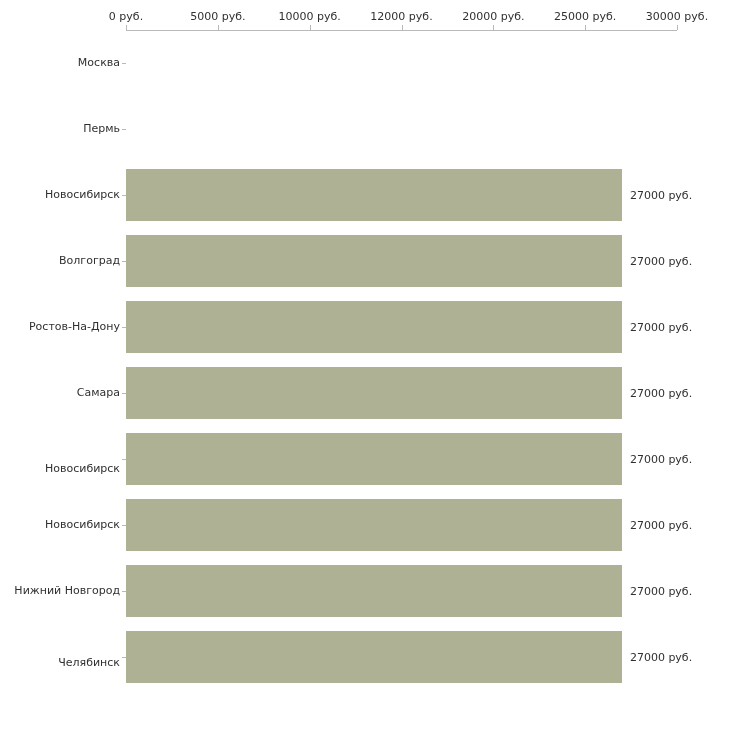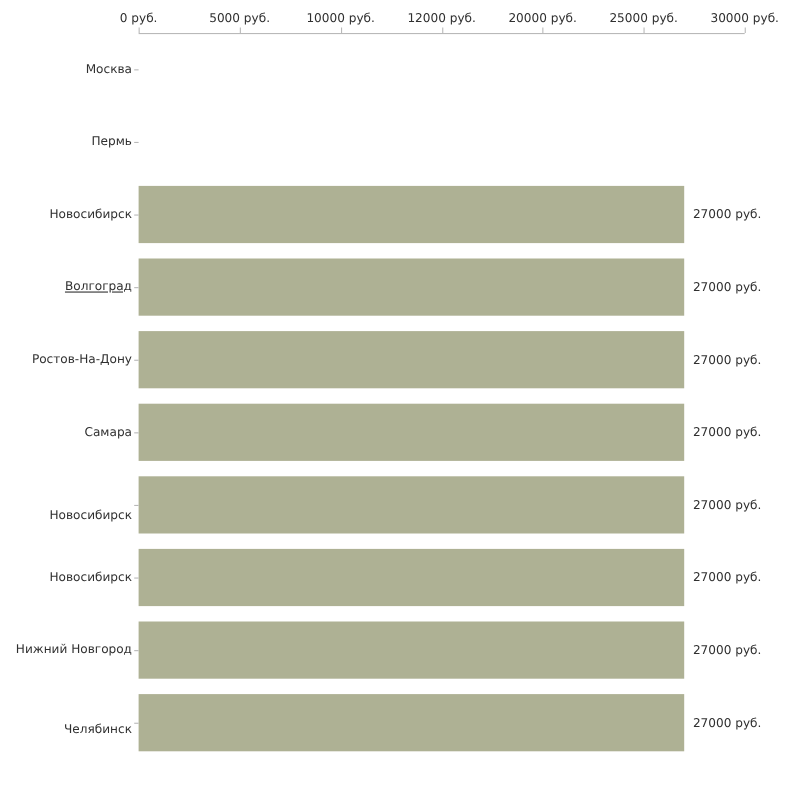--- a/index.html
+++ b/index.html
@@ -140,21 +140,21 @@
         <div class="bar" style="width: 495.9px; background: rgb(174, 177, 148);"></div>
         <div class="bar-value" style="left: 503.9px;">27000 руб.</div>
       </div>
     </div>
 <div class="cat-label-wrap" style="top: 56px; position: absolute;">Москва</div>
     <div class="cat-tick" style="top: 63px;"></div>
     <div class="cat-label-wrap" style="top: 122px; position: absolute;">Пермь</div>
     <div class="cat-tick" style="top: 129px;"></div>
     <div class="cat-label-wrap" style="top: 188px; position: absolute;">Новосибирск</div>
     <div class="cat-tick" style="top: 195px;"></div>
-    <div class="cat-label-wrap" style="top: 254px; position: absolute; text-decoration: underline;">Волгоград</div>
+    <div class="cat-label-wrap" style="top: 254px; position: absolute;">Волгоград</div>
     <div class="cat-tick" style="top: 261px;"></div>
     <div class="cat-label-wrap" style="top: 320px; position: absolute; text-align: right;">Ростов-На-Дону</div>
     <div class="cat-tick" style="top: 327px;"></div>
     <div class="cat-label-wrap" style="top: 386px; position: absolute;">Самара</div>
     <div class="cat-tick" style="top: 393px;"></div>
     <div class="cat-label-wrap" style="top: 462px; position: absolute;">Новосибирск</div>
     <div class="cat-tick" style="top: 459px;"></div>
     <div class="cat-label-wrap" style="top: 518px; position: absolute;">Новосибирск</div>
     <div class="cat-tick" style="top: 525px;"></div>
     <div class="cat-label-wrap" style="top: 584px; position: absolute;">Нижний Новгород</div>

